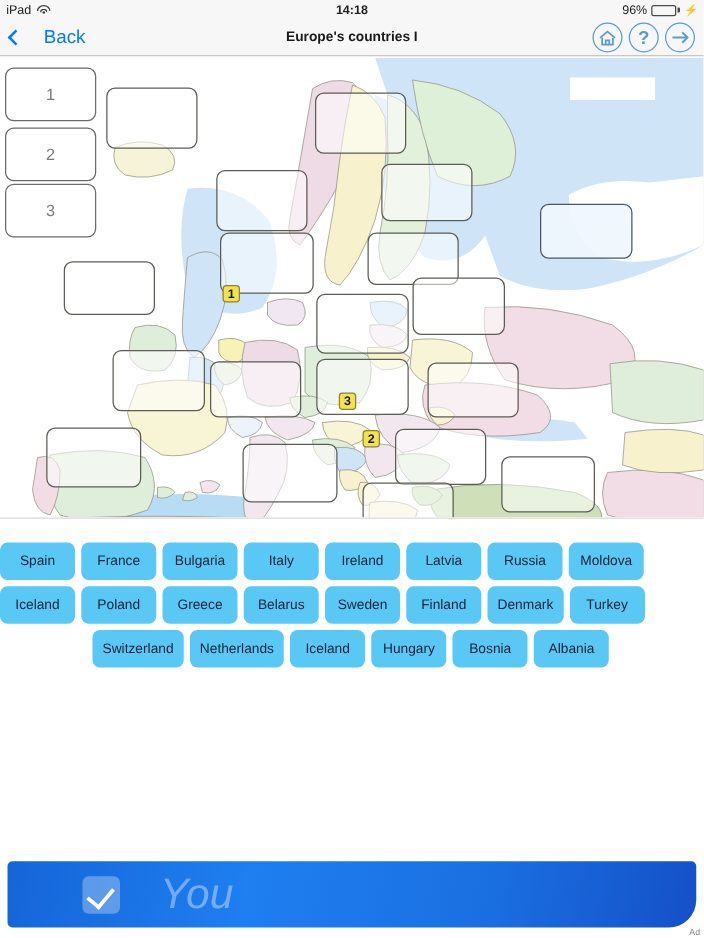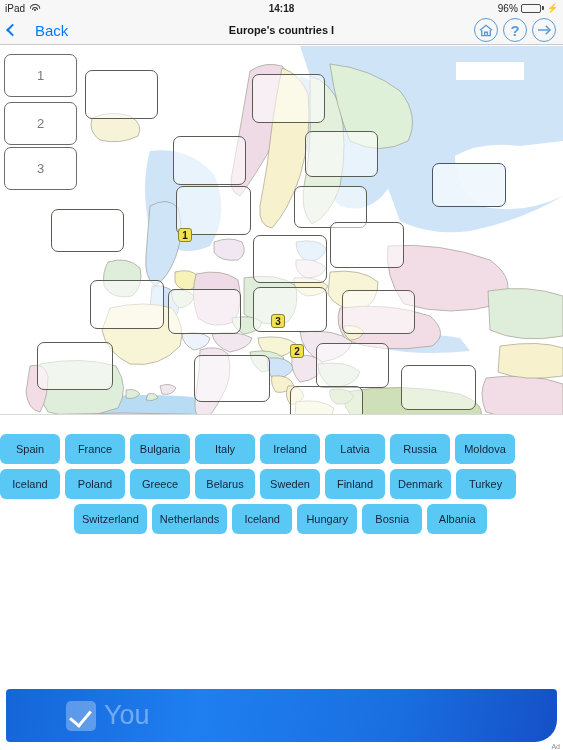--- a/index.html
+++ b/index.html
@@ -131,22 +131,23 @@
   .ad-check {
     width: 30px; height: 30px; background: rgba(255,255,255,0.30);
     border-radius: 5px; position: relative; flex: none;
   }
   .ad-check:after {
     content: ""; position: absolute; left: 8px; top: 5px;
     width: 10px; height: 17px; border: 3.2px solid #ffffff;
     border-top: none; border-left: none; transform: rotate(40deg);
   }
   .ad-text {
-    margin-left: 8px; font-size: 27px; color: rgba(255,255,255,0.38);
+    margin-left: 32px; font-size: 34px; color: rgba(255,255,255,0.38);
     font-family: "Liberation Sans", sans-serif;
+    font-style: italic;
   }
   .ad-label {
     position: absolute; right: 3px; bottom: 0px;
     font-size: 7px; color: #8a8a8a;
   }
 </style>
 </head>
 <body>
 
 <div id="app">

